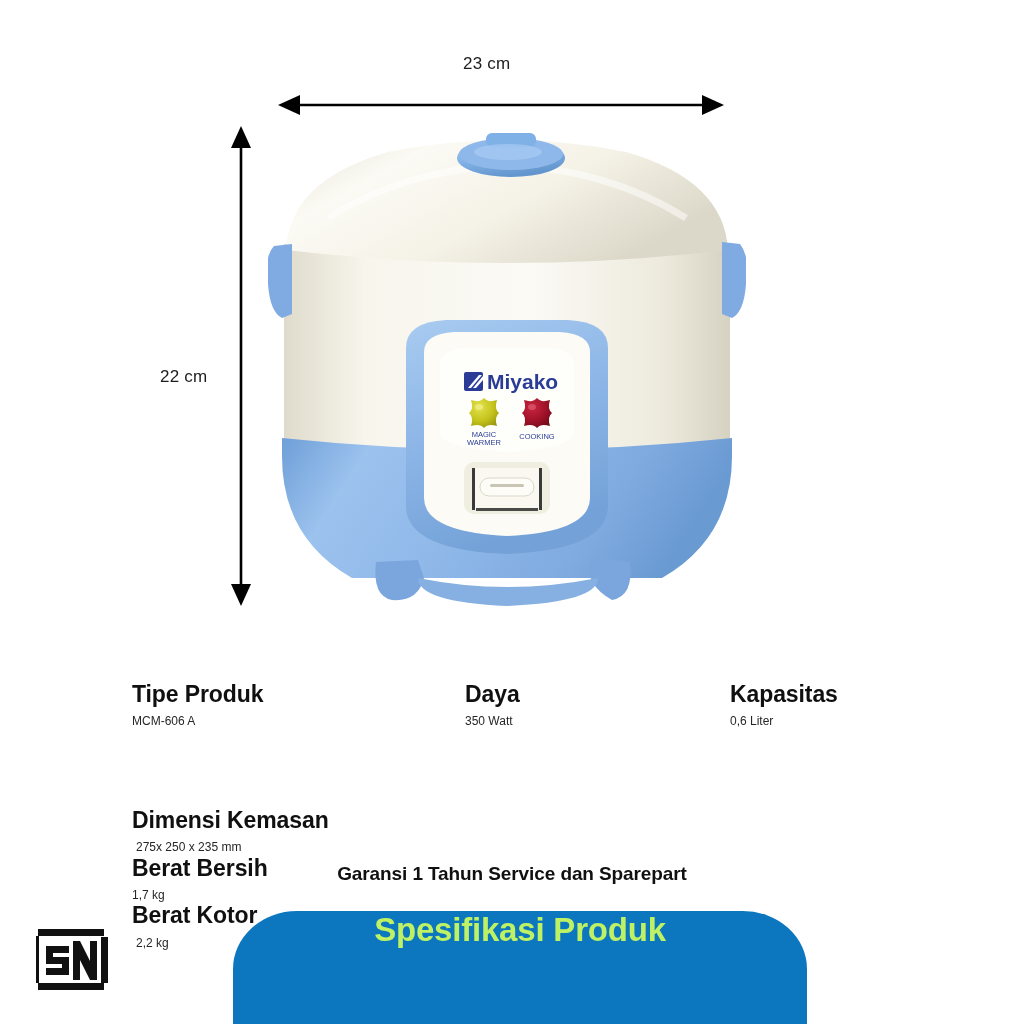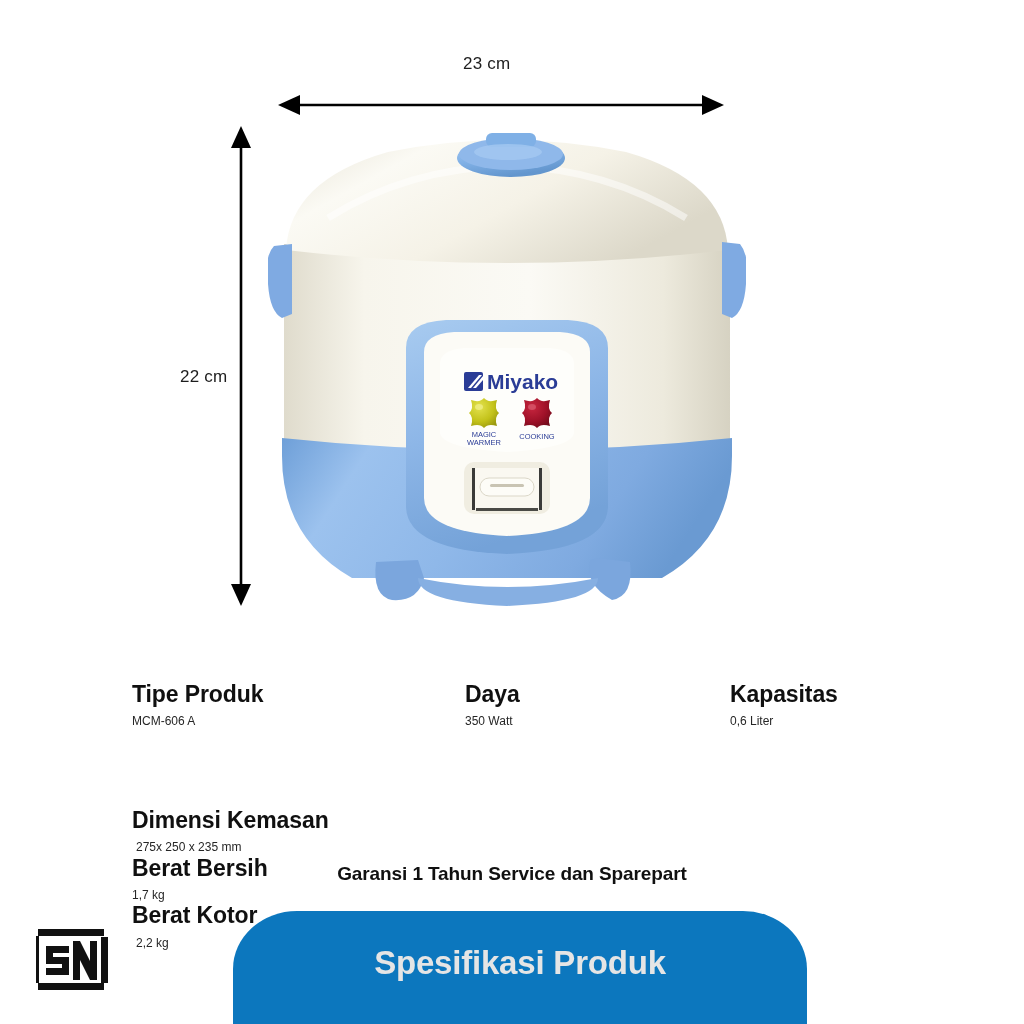--- a/index.html
+++ b/index.html
@@ -19,21 +19,21 @@
   
   .dim-label {
     position: absolute;
     font-size: 17px;
     font-weight: 400;
     color: #1d1d1d;
     letter-spacing: 0.2px;
     white-space: nowrap;
   }
   #dim-width-label { left: 463px; top: 54px; }
-  #dim-height-label { left: 180px; top: 367px; }
+  #dim-height-label { left: 160px; top: 367px; }
 
   .arrow-svg { position: absolute; }
   #arrow-horizontal { left: 278px; top: 92px; }
   #arrow-vertical { left: 228px; top: 126px; }
 
   
   #product-illustration {
     position: absolute;
     left: 268px;
     top: 126px;
@@ -105,22 +105,21 @@
     width: 574px;
     height: 113px;
     background: #0C77BE;
     border-top-left-radius: 64px 58px;
     border-top-right-radius: 64px 58px;
     display: flex;
     align-items: flex-start;
     justify-content: center;
   }
   #spec-banner-label {
-    margin-top: 33px;
-    color: #e5e5e5;
+    color: #bef264;
     font-size: 33px;
     font-weight: bold;
     letter-spacing: -0.2px;
     white-space: nowrap;
     text-align: right;
   }
 </style>
 </head>
 <body>
 

